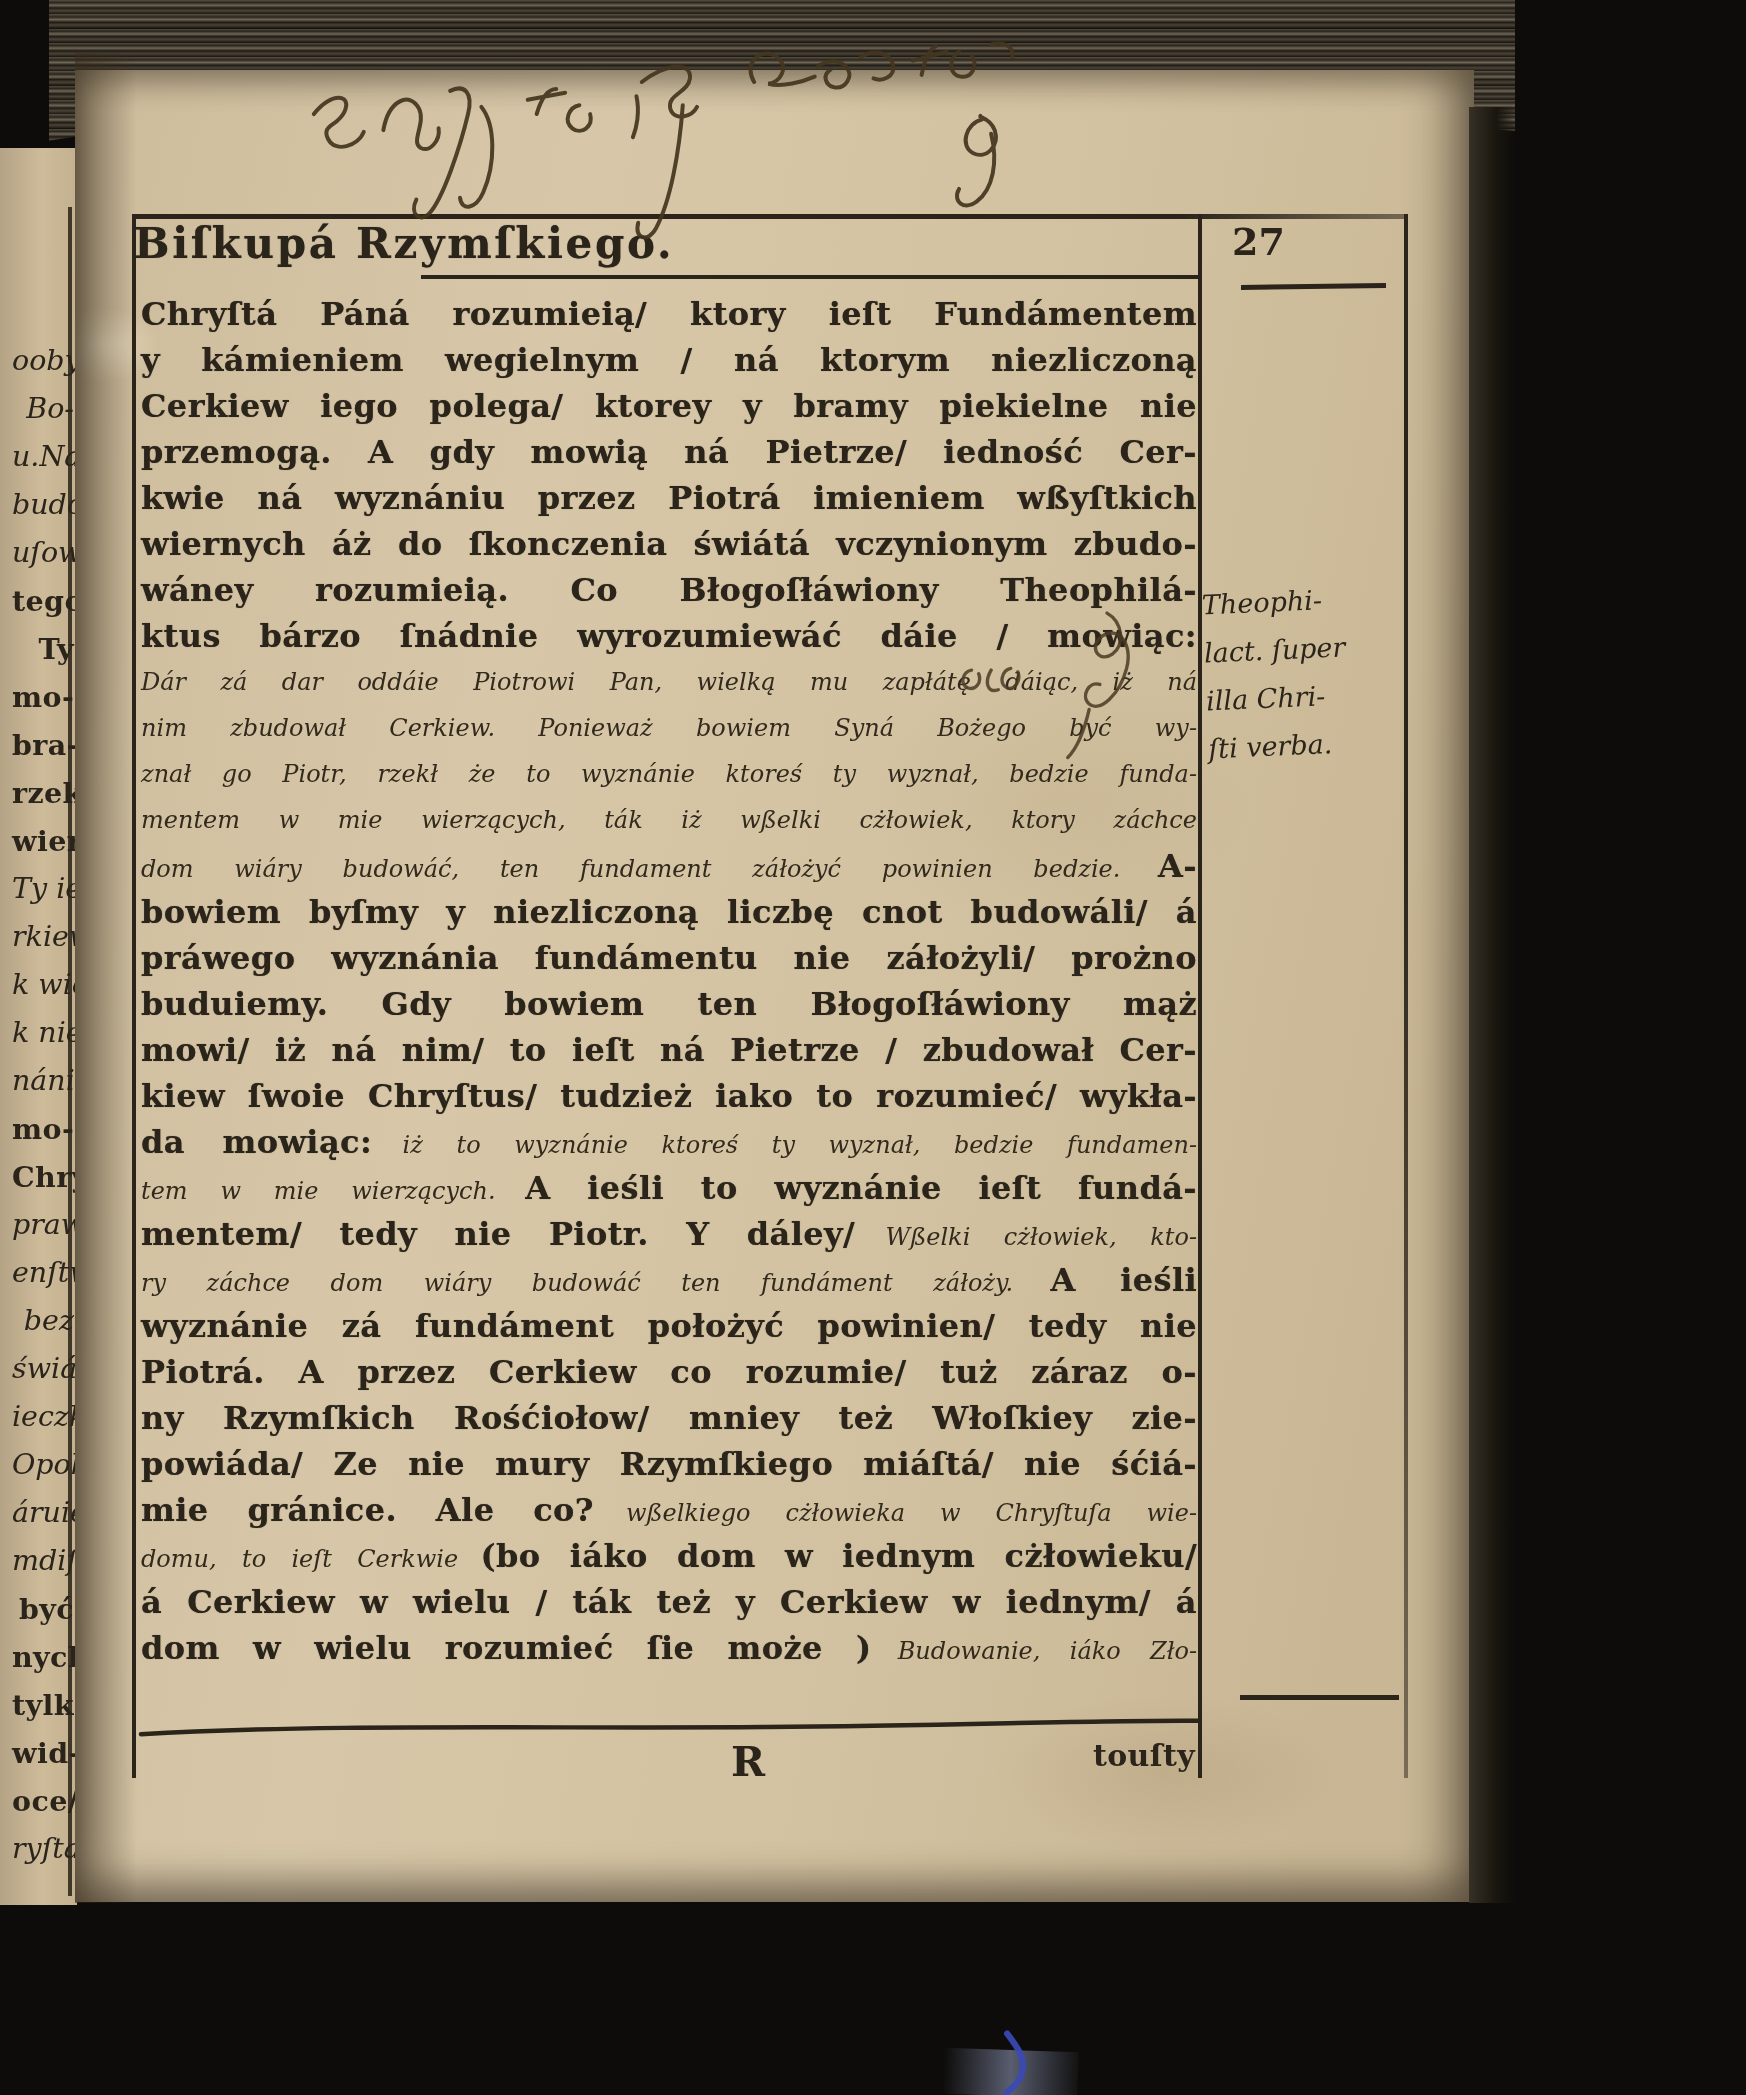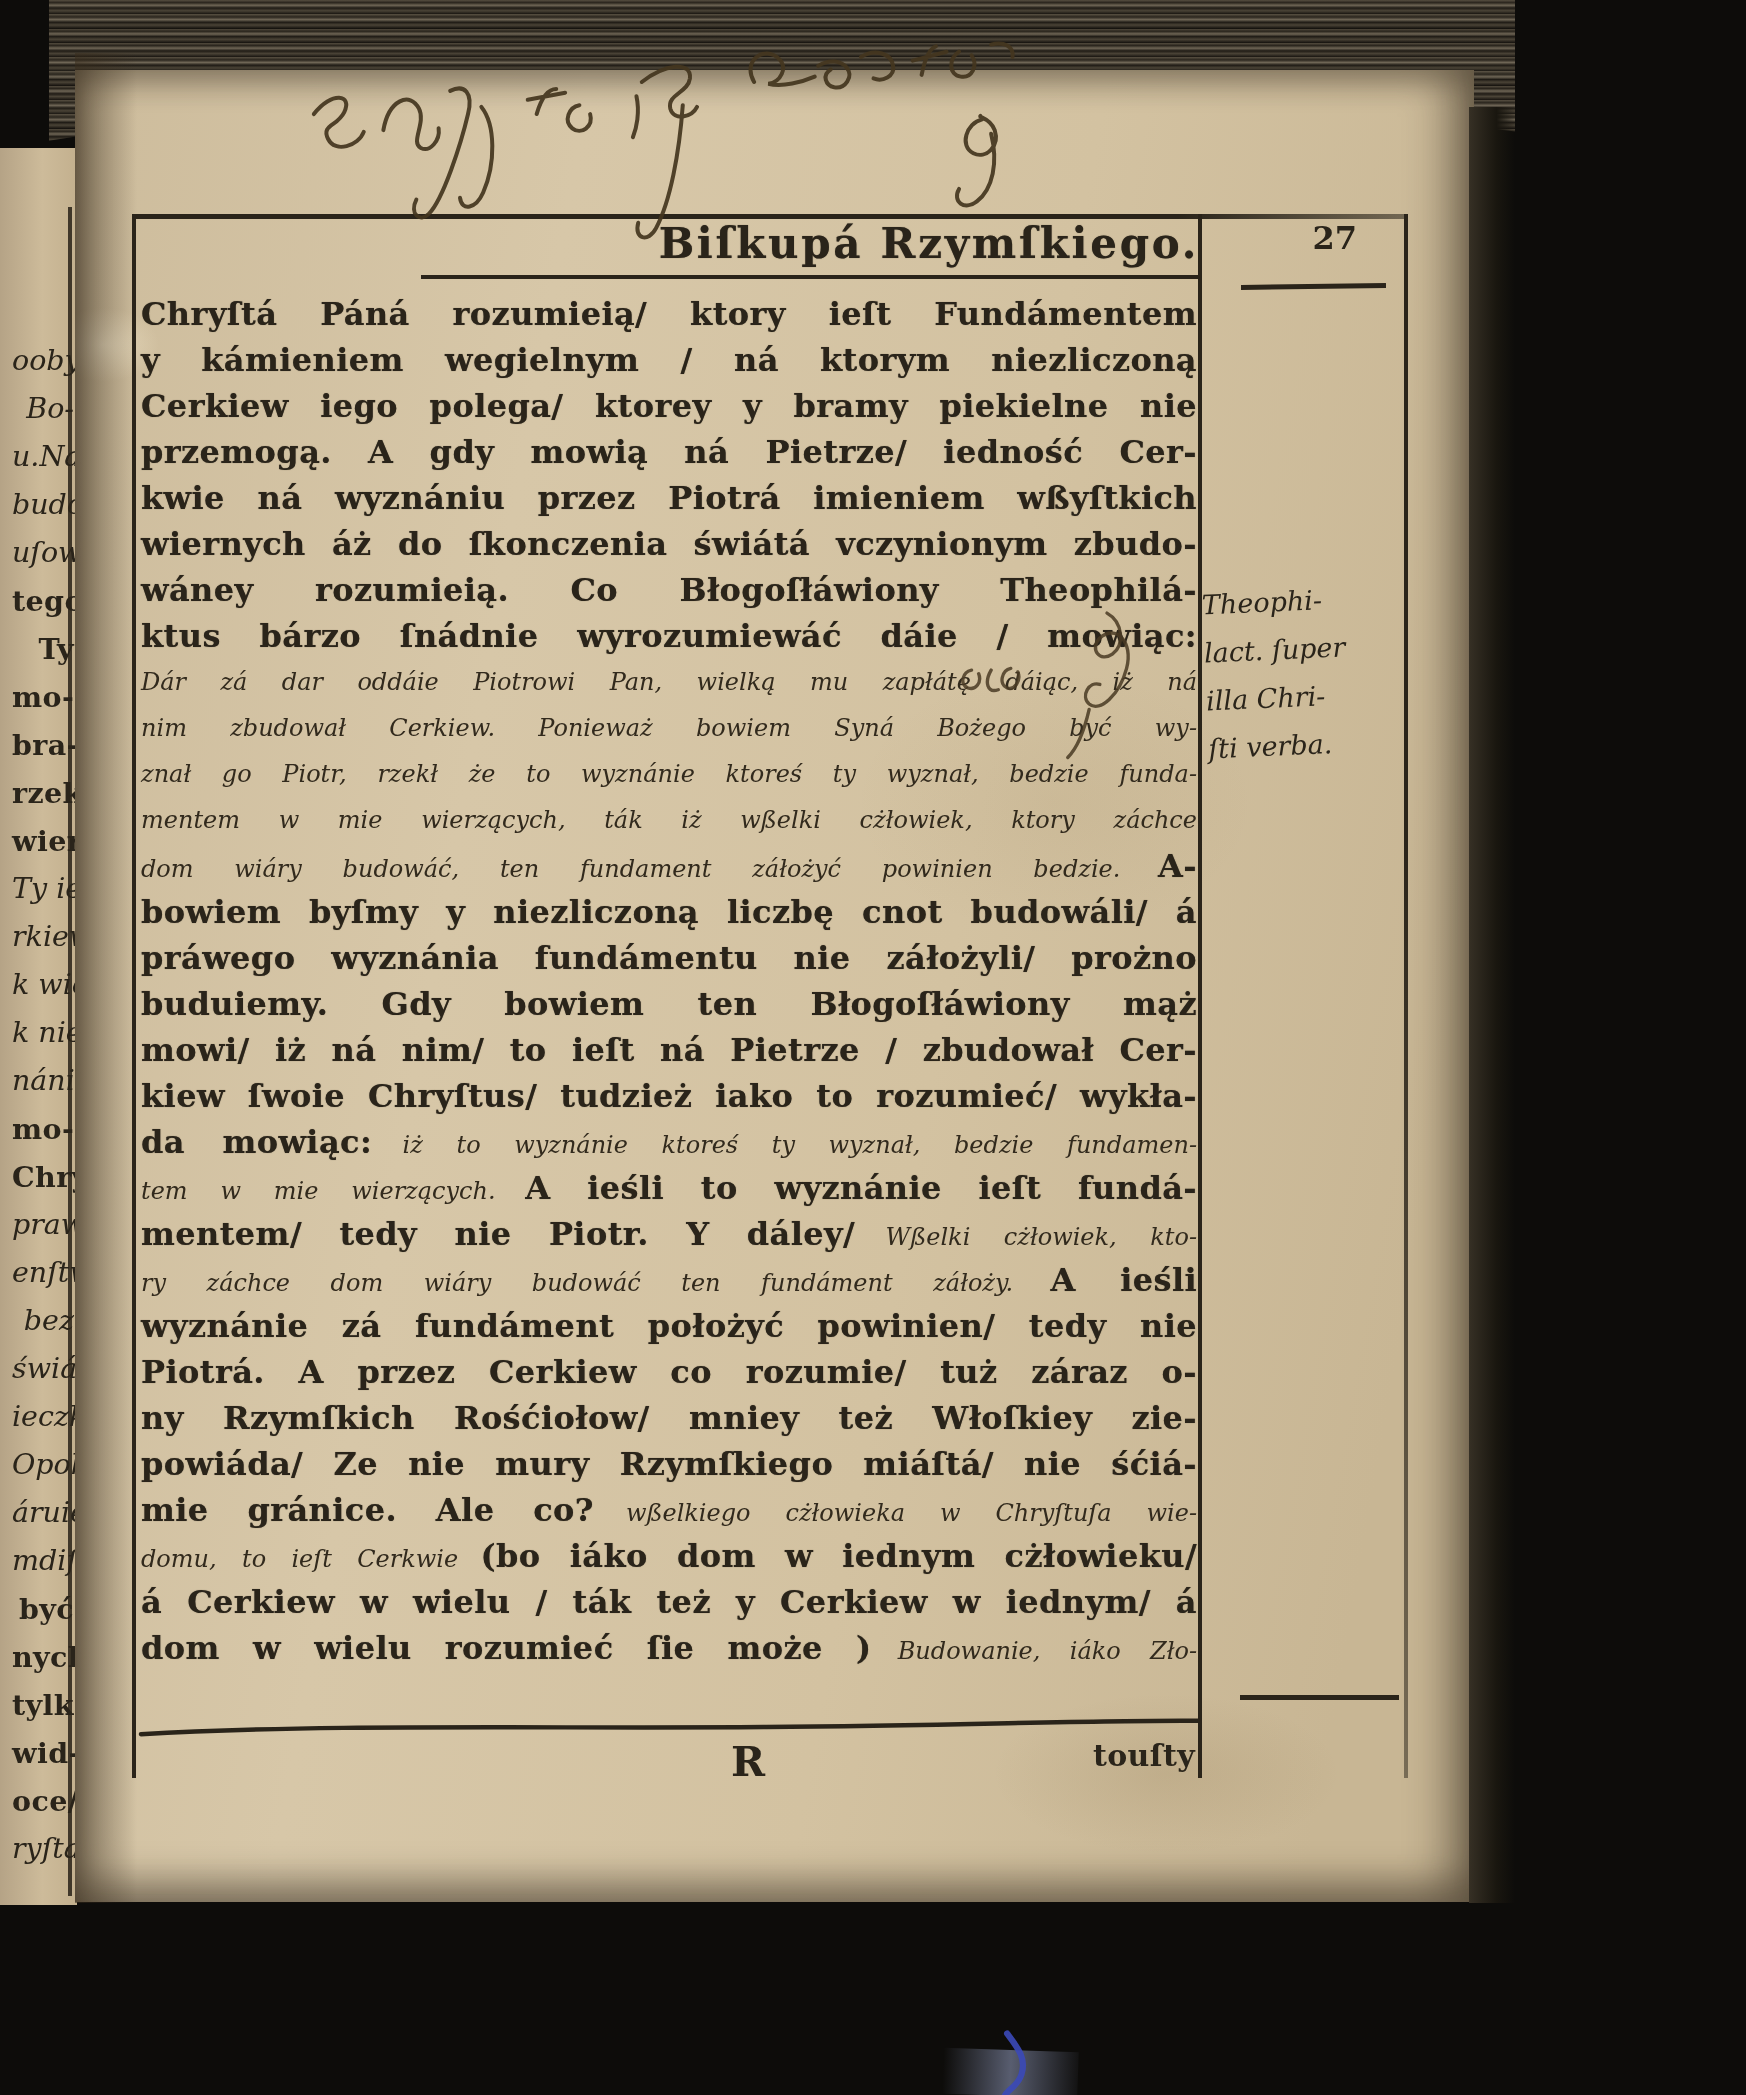--- a/index.html
+++ b/index.html
@@ -54,27 +54,27 @@
     background:linear-gradient(90deg,var(--ink) 0 82%,rgba(42,36,26,.55));}
   .rule-under-header{left:421px;top:275px;width:777px;height:3.6px;}
   .rule-v-left{left:132px;top:214px;width:3.6px;height:1564px;}
   .rule-v-mid{left:1198px;top:214px;width:3.6px;height:1564px;}
   .rule-v-right{left:1404px;top:214px;width:3.6px;height:1564px;
     background:linear-gradient(180deg,var(--ink) 0 40%,rgba(42,36,26,.5));}
   .pagenum-underline{left:1241px;top:284px;width:145px;height:5.3px;transform:rotate(-.8deg);}
   .margin-dash{left:1240px;top:1695px;width:159px;height:4.5px;}
   
   .header-title{
-    position:absolute;left:134px;top:219px;width:1065px;text-align:right;
+    position:absolute;left:134px;top:219px;width:1065px;text-align:left;
     font-size:42px;font-weight:700;letter-spacing:2.7px;color:var(--ink);
     text-shadow:0 0 0.9px rgba(30,24,15,.6);
   }
   .page-number{
-    position:absolute;left:1232px;top:219px;width:125px;text-align:right;
-    font-size:32px;font-weight:700;color:var(--ink);
+    position:absolute;left:1232px;top:219px;width:125px;text-align:left;
+    font-size:38px;font-weight:700;color:var(--ink);
   }
   .text-block{position:absolute;left:141px;top:291px;width:1056px;}
   .text-line{
     height:46px;line-height:46px;white-space:nowrap;color:var(--ink);
     text-align:justify;text-align-last:justify;-moz-text-align-last:justify;
   }
   .seg.bl{font-weight:700;font-size:32px;letter-spacing:0.4px;text-shadow:0 0 0.9px rgba(30,24,15,.55);}
   .seg.it{font-style:italic;font-size:24px;color:#322a1d;}
   .margin-note{
     position:absolute;left:1205px;top:577px;width:207px;transform:rotate(-2.5deg);

